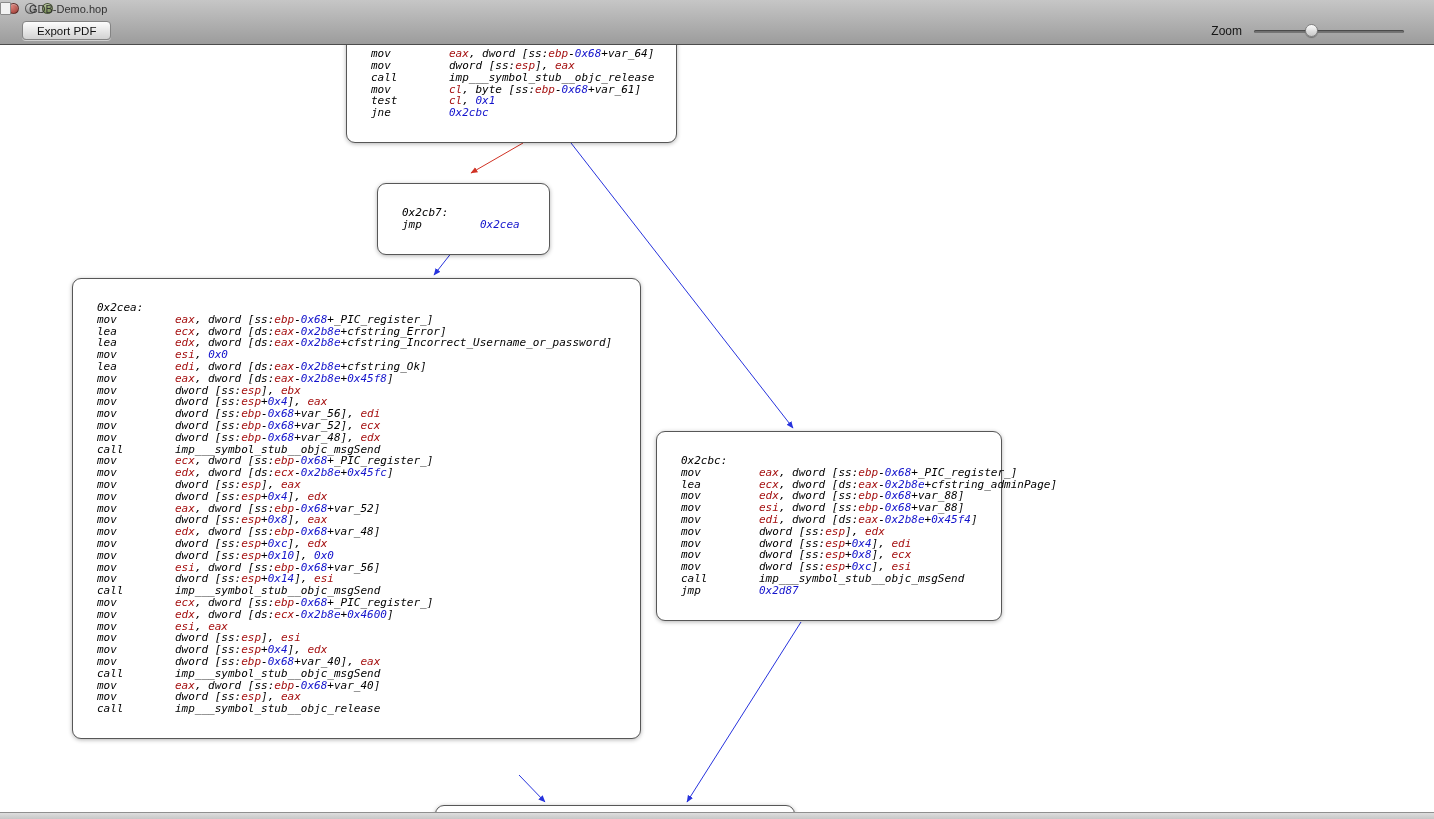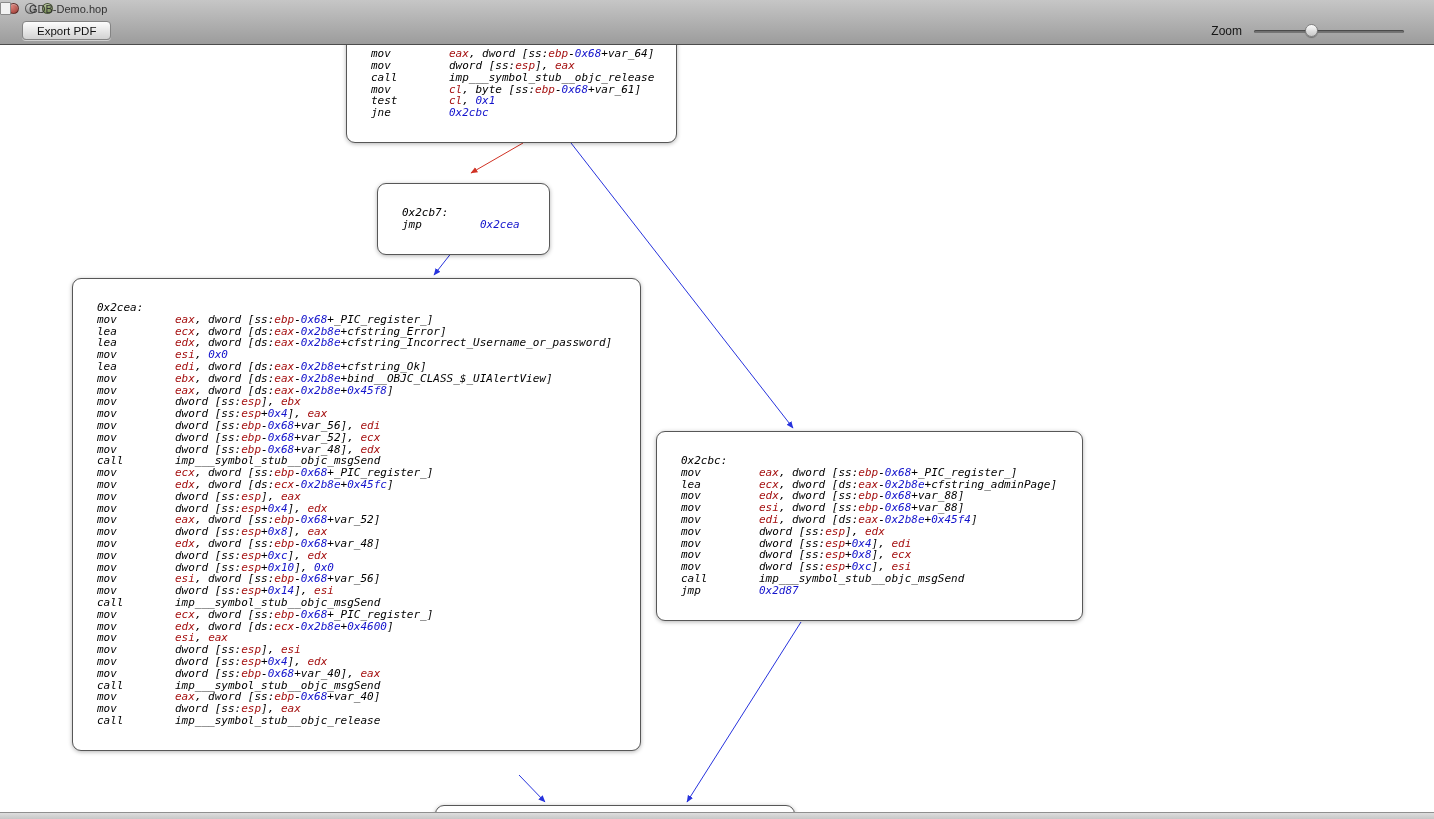--- a/index.html
+++ b/index.html
@@ -115,21 +115,20 @@
         <div class="row lbl">0x2cb7:</div>
         <div class="row"><span class="mn">jmp</span><span class="op"><span class="tok-num">0x2cea</span></span></div>
       </div>
       <div class="node" style="left: 72px; top: 233px; width: 569px;">
         <div class="row lbl">0x2cea:</div>
         <div class="row"><span class="mn">mov</span><span class="op"><span class="tok-reg">eax</span><span>, dword [ss:</span><span class="tok-reg">ebp</span><span>-</span><span class="tok-num">0x68</span><span>+_PIC_register_]</span></span></div>
         <div class="row"><span class="mn">lea</span><span class="op"><span class="tok-reg">ecx</span><span>, dword [ds:</span><span class="tok-reg">eax</span><span>-</span><span class="tok-num">0x2b8e</span><span>+cfstring_Error]</span></span></div>
         <div class="row"><span class="mn">lea</span><span class="op"><span class="tok-reg">edx</span><span>, dword [ds:</span><span class="tok-reg">eax</span><span>-</span><span class="tok-num">0x2b8e</span><span>+cfstring_Incorrect_Username_or_password]</span></span></div>
         <div class="row"><span class="mn">mov</span><span class="op"><span class="tok-reg">esi</span><span>, </span><span class="tok-num">0x0</span></span></div>
         <div class="row"><span class="mn">lea</span><span class="op"><span class="tok-reg">edi</span><span>, dword [ds:</span><span class="tok-reg">eax</span><span>-</span><span class="tok-num">0x2b8e</span><span>+cfstring_Ok]</span></span></div>
-        <div class="row"><span class="mn">mov</span><span class="op"><span class="tok-reg">ebx</span><span>, dword [ds:</span><span class="tok-reg">eax</span><span>-</span><span class="tok-num">0x2b8e</span><span>+bind__OBJC_CLASS_$_UIAlertView]</span></span></div>
         <div class="row"><span class="mn">mov</span><span class="op"><span class="tok-reg">eax</span><span>, dword [ds:</span><span class="tok-reg">eax</span><span>-</span><span class="tok-num">0x2b8e</span><span>+</span><span class="tok-num">0x45f8</span><span>]</span></span></div>
         <div class="row"><span class="mn">mov</span><span class="op"><span>dword [ss:</span><span class="tok-reg">esp</span><span>], </span><span class="tok-reg">ebx</span></span></div>
         <div class="row"><span class="mn">mov</span><span class="op"><span>dword [ss:</span><span class="tok-reg">esp</span><span>+</span><span class="tok-num">0x4</span><span>], </span><span class="tok-reg">eax</span></span></div>
         <div class="row"><span class="mn">mov</span><span class="op"><span>dword [ss:</span><span class="tok-reg">ebp</span><span>-</span><span class="tok-num">0x68</span><span>+var_56], </span><span class="tok-reg">edi</span></span></div>
         <div class="row"><span class="mn">mov</span><span class="op"><span>dword [ss:</span><span class="tok-reg">ebp</span><span>-</span><span class="tok-num">0x68</span><span>+var_52], </span><span class="tok-reg">ecx</span></span></div>
         <div class="row"><span class="mn">mov</span><span class="op"><span>dword [ss:</span><span class="tok-reg">ebp</span><span>-</span><span class="tok-num">0x68</span><span>+var_48], </span><span class="tok-reg">edx</span></span></div>
         <div class="row"><span class="mn">call</span><span class="op"><span>imp___symbol_stub__objc_msgSend</span></span></div>
         <div class="row"><span class="mn">mov</span><span class="op"><span class="tok-reg">ecx</span><span>, dword [ss:</span><span class="tok-reg">ebp</span><span>-</span><span class="tok-num">0x68</span><span>+_PIC_register_]</span></span></div>
         <div class="row"><span class="mn">mov</span><span class="op"><span class="tok-reg">edx</span><span>, dword [ds:</span><span class="tok-reg">ecx</span><span>-</span><span class="tok-num">0x2b8e</span><span>+</span><span class="tok-num">0x45fc</span><span>]</span></span></div>
         <div class="row"><span class="mn">mov</span><span class="op"><span>dword [ss:</span><span class="tok-reg">esp</span><span>], </span><span class="tok-reg">eax</span></span></div>
@@ -146,21 +145,21 @@
         <div class="row"><span class="mn">mov</span><span class="op"><span class="tok-reg">edx</span><span>, dword [ds:</span><span class="tok-reg">ecx</span><span>-</span><span class="tok-num">0x2b8e</span><span>+</span><span class="tok-num">0x4600</span><span>]</span></span></div>
         <div class="row"><span class="mn">mov</span><span class="op"><span class="tok-reg">esi</span><span>, </span><span class="tok-reg">eax</span></span></div>
         <div class="row"><span class="mn">mov</span><span class="op"><span>dword [ss:</span><span class="tok-reg">esp</span><span>], </span><span class="tok-reg">esi</span></span></div>
         <div class="row"><span class="mn">mov</span><span class="op"><span>dword [ss:</span><span class="tok-reg">esp</span><span>+</span><span class="tok-num">0x4</span><span>], </span><span class="tok-reg">edx</span></span></div>
         <div class="row"><span class="mn">mov</span><span class="op"><span>dword [ss:</span><span class="tok-reg">ebp</span><span>-</span><span class="tok-num">0x68</span><span>+var_40], </span><span class="tok-reg">eax</span></span></div>
         <div class="row"><span class="mn">call</span><span class="op"><span>imp___symbol_stub__objc_msgSend</span></span></div>
         <div class="row"><span class="mn">mov</span><span class="op"><span class="tok-reg">eax</span><span>, dword [ss:</span><span class="tok-reg">ebp</span><span>-</span><span class="tok-num">0x68</span><span>+var_40]</span></span></div>
         <div class="row"><span class="mn">mov</span><span class="op"><span>dword [ss:</span><span class="tok-reg">esp</span><span>], </span><span class="tok-reg">eax</span></span></div>
         <div class="row"><span class="mn">call</span><span class="op"><span>imp___symbol_stub__objc_release</span></span></div>
       </div>
-      <div class="node" style="left: 656px; top: 386px; width: 427px;">
+      <div class="node" style="left: 656px; top: 386px; width: 346px;">
         <div class="row lbl">0x2cbc:</div>
         <div class="row"><span class="mn">mov</span><span class="op"><span class="tok-reg">eax</span><span>, dword [ss:</span><span class="tok-reg">ebp</span><span>-</span><span class="tok-num">0x68</span><span>+_PIC_register_]</span></span></div>
         <div class="row"><span class="mn">lea</span><span class="op"><span class="tok-reg">ecx</span><span>, dword [ds:</span><span class="tok-reg">eax</span><span>-</span><span class="tok-num">0x2b8e</span><span>+cfstring_adminPage]</span></span></div>
         <div class="row"><span class="mn">mov</span><span class="op"><span class="tok-reg">edx</span><span>, dword [ss:</span><span class="tok-reg">ebp</span><span>-</span><span class="tok-num">0x68</span><span>+var_88]</span></span></div>
         <div class="row"><span class="mn">mov</span><span class="op"><span class="tok-reg">esi</span><span>, dword [ss:</span><span class="tok-reg">ebp</span><span>-</span><span class="tok-num">0x68</span><span>+var_88]</span></span></div>
         <div class="row"><span class="mn">mov</span><span class="op"><span class="tok-reg">edi</span><span>, dword [ds:</span><span class="tok-reg">eax</span><span>-</span><span class="tok-num">0x2b8e</span><span>+</span><span class="tok-num">0x45f4</span><span>]</span></span></div>
         <div class="row"><span class="mn">mov</span><span class="op"><span>dword [ss:</span><span class="tok-reg">esp</span><span>], </span><span class="tok-reg">edx</span></span></div>
         <div class="row"><span class="mn">mov</span><span class="op"><span>dword [ss:</span><span class="tok-reg">esp</span><span>+</span><span class="tok-num">0x4</span><span>], </span><span class="tok-reg">edi</span></span></div>
         <div class="row"><span class="mn">mov</span><span class="op"><span>dword [ss:</span><span class="tok-reg">esp</span><span>+</span><span class="tok-num">0x8</span><span>], </span><span class="tok-reg">ecx</span></span></div>
         <div class="row"><span class="mn">mov</span><span class="op"><span>dword [ss:</span><span class="tok-reg">esp</span><span>+</span><span class="tok-num">0xc</span><span>], </span><span class="tok-reg">esi</span></span></div>

